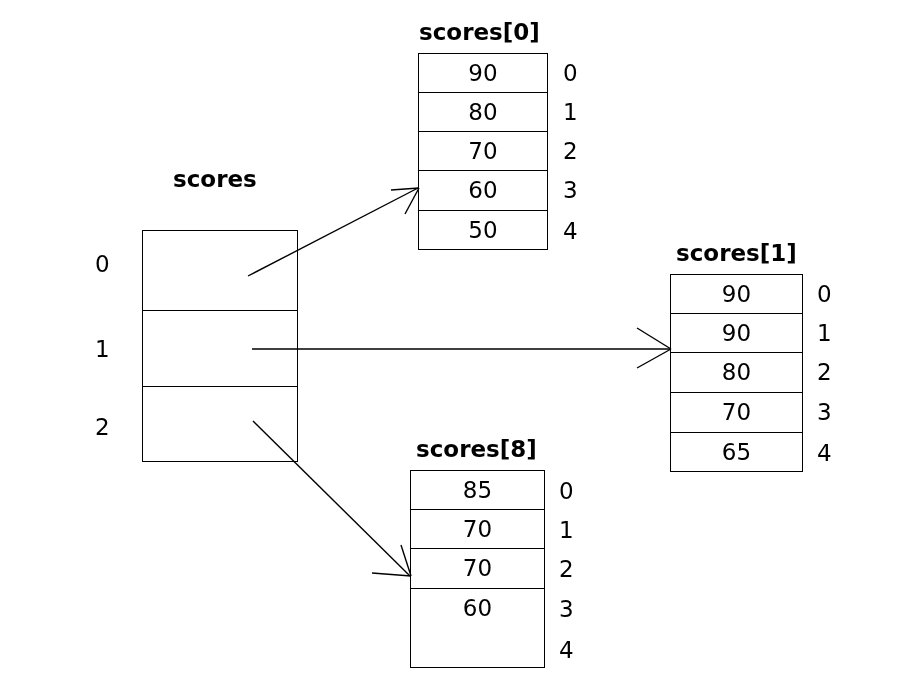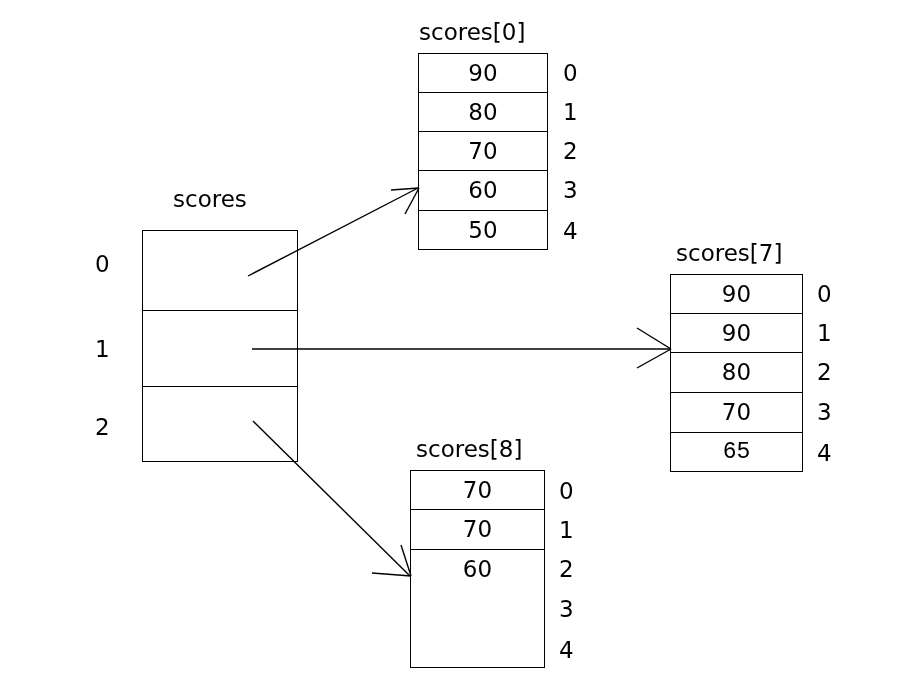--- a/index.html
+++ b/index.html
@@ -41,20 +41,21 @@
   .cell.empty {
     color: transparent;
   }
   
   .title {
     position: absolute;
     font-size: 23px;
     line-height: 1;
     white-space: nowrap;
     color: #000000;
+    font-weight: bold;
   }
   .idx {
     position: absolute;
     font-size: 23px;
     line-height: 1;
     white-space: nowrap;
     color: #000000;
   }
   
   #arrows {
@@ -68,21 +69,21 @@
   #arrows line {
     stroke: #000000;
     stroke-width: 1.4;
   }
 </style>
 </head>
 <body>
 
 <div id="canvas">
 
-  <div class="title" style="left:173px; top:188px;">scores</div>
+  <div class="title" style="left:173px; top:168px;">scores</div>
 
   <div class="idx" style="left:95px; top:253px;">0</div>
   <div class="idx" style="left:95px; top:338px;">1</div>
   <div class="idx" style="left:95px; top:416px;">2</div>
 
   <div class="array-box" style="left:142px; top:230px; width:156px; height:232px;">
     <div class="cell empty" style="height:80px;"></div>
     <div class="cell empty" style="height:76px;"></div>
     <div class="cell empty last" style="height:74px;"></div>
   </div>
@@ -96,39 +97,40 @@
     <div class="cell" style="height:40px;">60</div>
     <div class="cell last" style="height:38px;">50</div>
   </div>
 
   <div class="idx" style="left:563px; top:62px;">0</div>
   <div class="idx" style="left:563px; top:101px;">1</div>
   <div class="idx" style="left:563px; top:140px;">2</div>
   <div class="idx" style="left:563px; top:179px;">3</div>
   <div class="idx" style="left:563px; top:220px;">4</div>
 
-  <div class="title" style="left:676px; top:242px;">scores[7]</div>
+  <div class="title" style="left:676px; top:242px;">scores[1]</div>
 
   <div class="array-box" style="left:670px; top:274px; width:133px; height:198px;">
     <div class="cell" style="height:39px;">90</div>
     <div class="cell" style="height:39px;">90</div>
     <div class="cell" style="height:40px;">80</div>
     <div class="cell" style="height:40px;">70</div>
-    <div class="cell last" style="height:38px;font-family:Liberation Mono, monospace;">65</div>
+    <div class="cell last" style="height:38px;">65</div>
   </div>
 
   <div class="idx" style="left:817px; top:283px;">0</div>
   <div class="idx" style="left:817px; top:322px;">1</div>
   <div class="idx" style="left:817px; top:361px;">2</div>
   <div class="idx" style="left:817px; top:401px;">3</div>
   <div class="idx" style="left:817px; top:442px;">4</div>
 
   <div class="title" style="left:416px; top:438px;">scores[8]</div>
 
   <div class="array-box" style="left:410px; top:470px; width:135px; height:198px;">
+    <div class="cell" style="height:39px;">85</div>
     <div class="cell" style="height:39px;">70</div>
     <div class="cell" style="height:40px;">70</div>
     <div class="cell last" style="height:38px;">60</div>
   </div>
 
   <div class="idx" style="left:559px; top:480px;">0</div>
   <div class="idx" style="left:559px; top:519px;">1</div>
   <div class="idx" style="left:559px; top:558px;">2</div>
   <div class="idx" style="left:559px; top:598px;">3</div>
   <div class="idx" style="left:559px; top:639px;">4</div>

